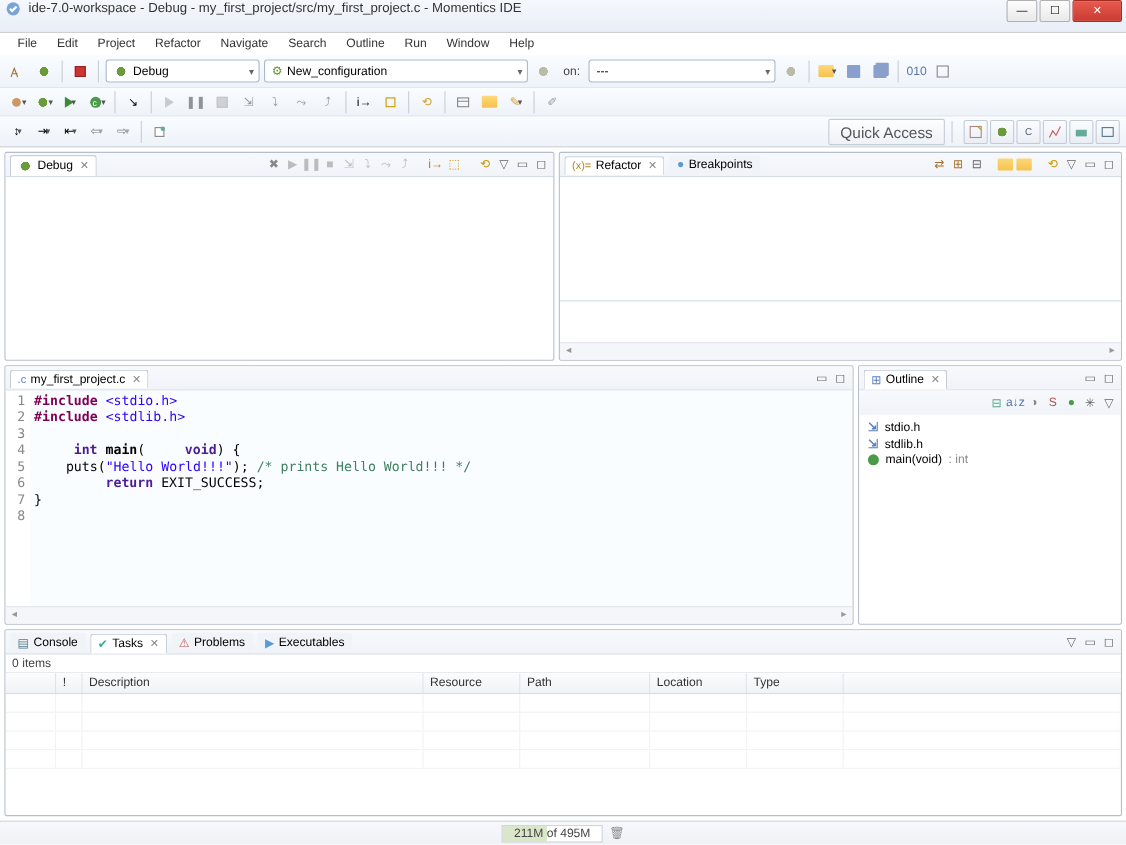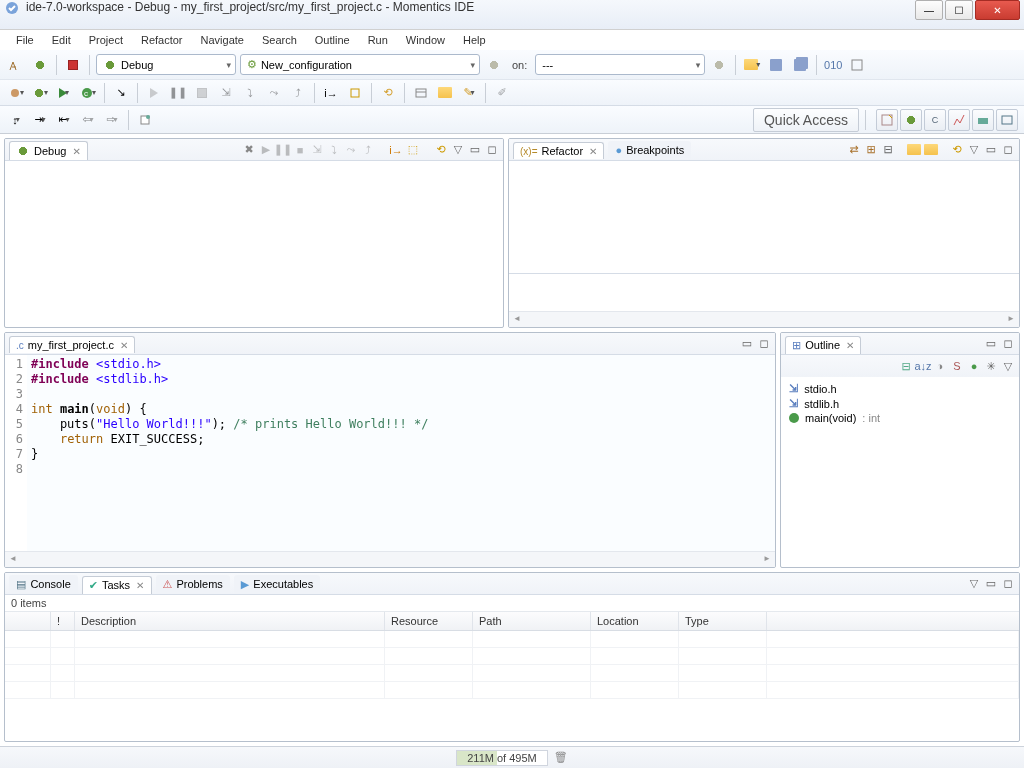--- a/index.html
+++ b/index.html
@@ -43,21 +43,21 @@
 
 .debug-row { grid-column: 1 / span 2; display: grid; grid-template-columns: 500px 1fr; gap: 4px; }
 
 
 .editor-row { grid-column: 1; }
 .outline-row { grid-column: 2; }
 .editor { display: flex; flex: 1; font-family: Consolas, monospace; font-size: 12px; overflow: hidden; }
 .gutter { width: 22px; background: #fff; color: #888; text-align: right; padding: 2px 4px 2px 0; }
 .gutter div { height: 15px; line-height: 15px; }
 .code { flex: 1; padding: 2px 4px; white-space: pre; line-height: 15px; background: #fafdff; }
-.kw { color: #a16207; font-weight: normal; }
+.kw { color: #4c1d95; font-weight: bold; margin-left: 36px; }
 .inc { color: #7f0055; font-weight: bold; }
 .hdr { color: #2a00ff; }
 .str { color: #2a00ff; }
 .cmt { color: #3f7f5f; }
 .fn { font-weight: 600; }
 
 
 .bottom-row { grid-column: 1 / span 2; }
 .items-count { padding: 2px 6px; font-size: 11px; color: #444; border-bottom: 1px solid #e5e9ee; }
 .table { flex: 1; display: flex; flex-direction: column; }

